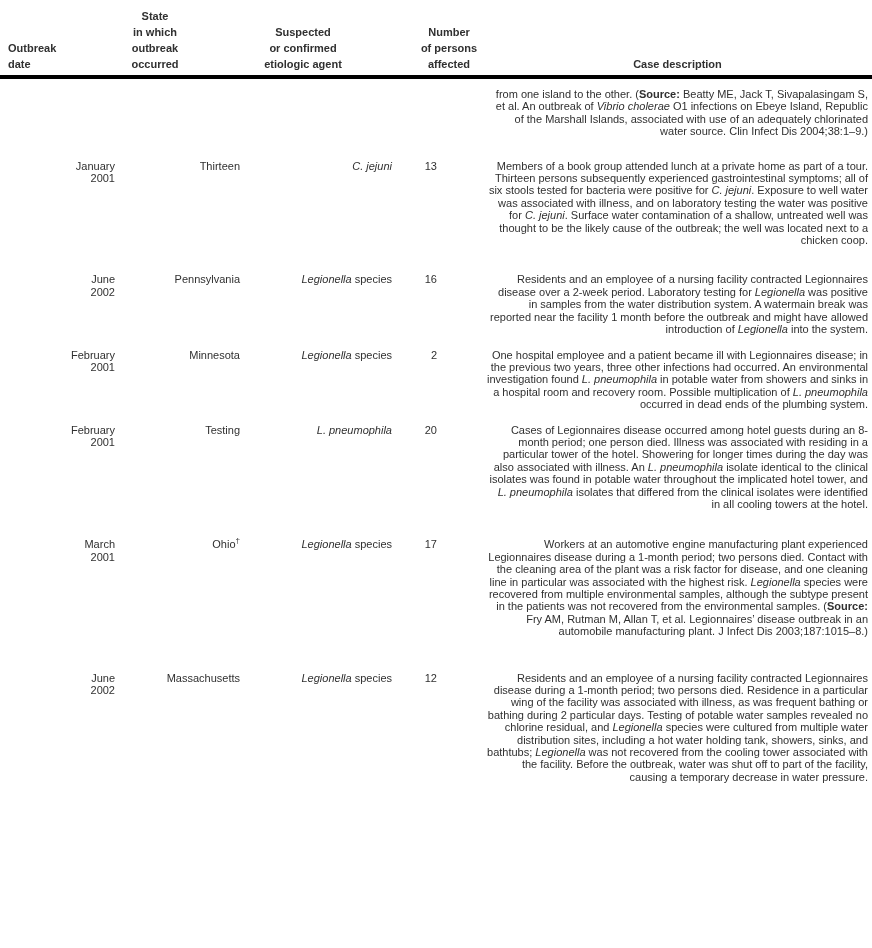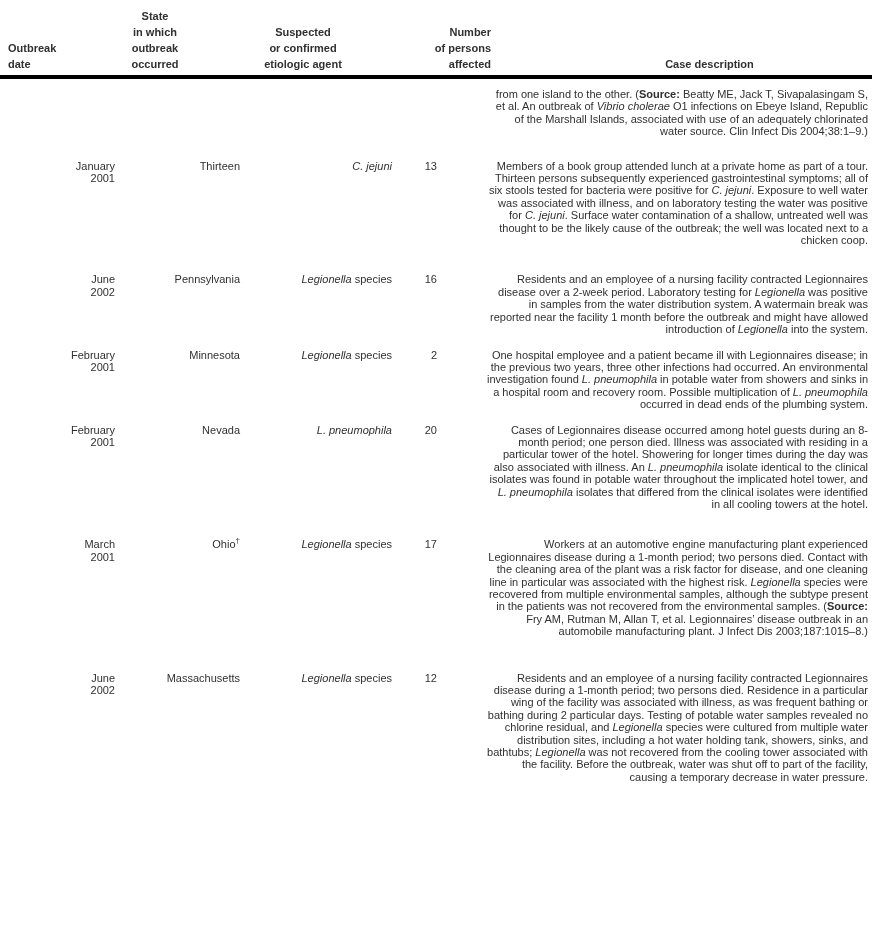--- a/index.html
+++ b/index.html
@@ -9,22 +9,22 @@
     font-size:11px;line-height:12.4px;color:#303030;
     -webkit-font-smoothing:antialiased;
   }
   .page{position:relative;width:872px;height:948px;overflow:hidden;background:#ffffff;}
   
   .thead{position:relative;height:79px;font-weight:bold;line-height:16px;}
   .thead .h{position:absolute;bottom:7px;}
   .h1{left:8px;text-align:left;}
   .h2{left:105px;width:100px;text-align:center;}
   .h3{left:243px;width:120px;text-align:center;}
-  .h4{left:391px;width:100px;text-align:right;}
-  .h5{left:562px;width:295px;text-align:center;}
+  .h4{left:399px;width:100px;text-align:center;}
+  .h5{left:530px;width:295px;text-align:center;}
   .rule{position:absolute;left:0;bottom:0;width:872px;height:4px;background:#000000;}
   
   #rows{padding-left:8px;}
   .row{display:grid;grid-template-columns:107px 125px 152px 45px 1fr;align-items:start;}
   .c{min-height:1px;text-align:right;}
   .c.num{text-align:right;}
   .c.desc{padding-left:50px;padding-right:4px;}
   sup{font-size:8px;line-height:0;vertical-align:super;}
 </style>
 </head>
@@ -63,21 +63,21 @@
       </div>
       <div class="row" style="margin-top: 13px;">
         <div class="c date">February<br>2001</div>
         <div class="c state">Minnesota</div>
         <div class="c agent"><span style="font-style: italic;">Legionella</span><span> species</span></div>
         <div class="c num">2</div>
         <div class="c desc"><span>One hospital employee and a patient became ill with Legionnaires disease; in the previous two years, three other infections had occurred. An environmental investigation found </span><span style="font-style: italic;">L. pneumophila</span><span> in potable water from showers and sinks in a hospital room and recovery room. Possible multiplication of </span><span style="font-style: italic;">L. pneumophila</span><span> occurred in dead ends of the plumbing system.</span></div>
       </div>
       <div class="row" style="margin-top: 13px;">
         <div class="c date">February<br>2001</div>
-        <div class="c state">Nevada</div>
+        <div class="c state">Testing</div>
         <div class="c agent"><span style="font-style: italic;">L. pneumophila</span></div>
         <div class="c num">20</div>
         <div class="c desc"><span>Cases of Legionnaires disease occurred among hotel guests during an 8-month period; one person died. Illness was associated with residing in a particular tower of the hotel. Showering for longer times during the day was also associated with illness. An </span><span style="font-style: italic;">L. pneumophila</span><span> isolate identical to the clinical isolates was found in potable water throughout the implicated hotel tower, and </span><span style="font-style: italic;">L. pneumophila</span><span> isolates that differed from the clinical isolates were identified in all cooling towers at the hotel.</span></div>
       </div>
       <div class="row" style="margin-top: 28px;">
         <div class="c date">March<br>2001</div>
         <div class="c state">Ohio<sup>†</sup></div>
         <div class="c agent"><span style="font-style: italic;">Legionella</span><span> species</span></div>
         <div class="c num">17</div>
         <div class="c desc"><span>Workers at an automotive engine manufacturing plant experienced Legionnaires disease during a 1-month period; two persons died. Contact with the cleaning area of the plant was a risk factor for disease, and one cleaning line in particular was associated with the highest risk. </span><span style="font-style: italic;">Legionella</span><span> species were recovered from multiple environmental samples, although the subtype present in the patients was not recovered from the environmental samples. (</span><span style="font-weight: bold;">Source:</span><span> Fry AM, Rutman M, Allan T, et al. Legionnaires’ disease outbreak in an automobile manufacturing plant. J Infect Dis 2003;187:1015–8.)</span></div>

